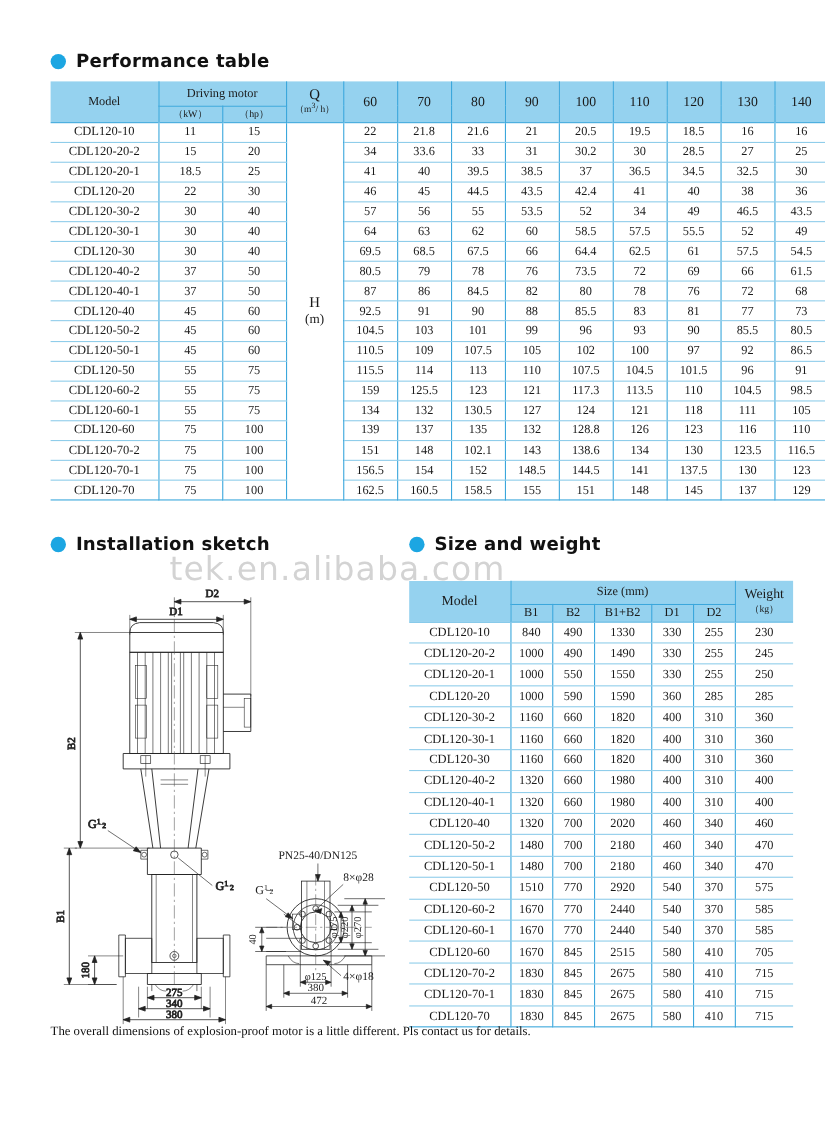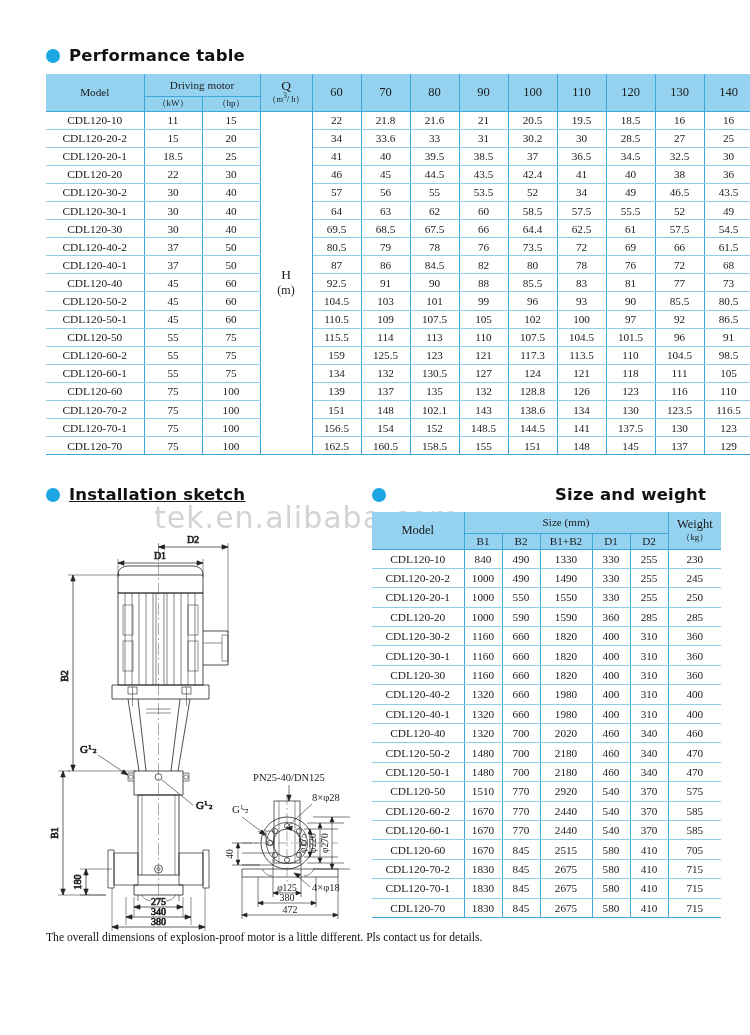--- a/index.html
+++ b/index.html
@@ -46,38 +46,38 @@
   #perf .mid { font-size:12.5px; }
   #perf td.vline { border-right:1px solid #3ba7dc; }
   #perf tr.body-row td { border-bottom:1px solid #8fcdea; }
   #perf tr.body-row:last-child td { border-bottom:1px solid #3ba7dc; }
   #perf .topline td { border-top:1px solid #3ba7dc; }
   #perf .qcell { background:#fff; }
   .sup { font-size:7.2px; vertical-align:super; }
 
   
   #size-wrap { position:absolute; left:372px; top:485px; width:334px; }
-  #size-wrap .sec-head { margin-bottom:8px;justify-content:space-between; }
+  #size-wrap .sec-head { margin-bottom:24px; }
   #size { width:334px; font-size:11.2px; }
   #size td { text-align:center; vertical-align:middle; }
   #size .hrow1 { height:21px; }
   #size .hrow2 { height:16px; }
   #size .drow { height:19.4px; }
   #size tr.body-row td { border-bottom:1px solid #8fcdea; }
   #size tr.body-row:last-child td { border-bottom:1.6px solid #3ba7dc; }
   #size td.vline { border-right:1px solid #3ba7dc; }
   #size .unit { font-size:9px; }
   #size .modelhdr { position:relative; }
 
   
   .model-hdr-inner { font-size:12.5px; }
 
   
   #inst-wrap { position:absolute; left:46px; top:485px; width:320px; }
-  #inst-wrap .sec-head { margin-bottom:6px;text-decoration:underline; }
+  #inst-wrap .sec-head { margin-bottom:6px; }
   #sketch { position:absolute; left:0px; top:28px; }
 
   
   #footer {
     position:absolute; left:46px; top:931px; width:660px;
     font-size:11.6px; color:#111;
   }
 
   
   #wm {

